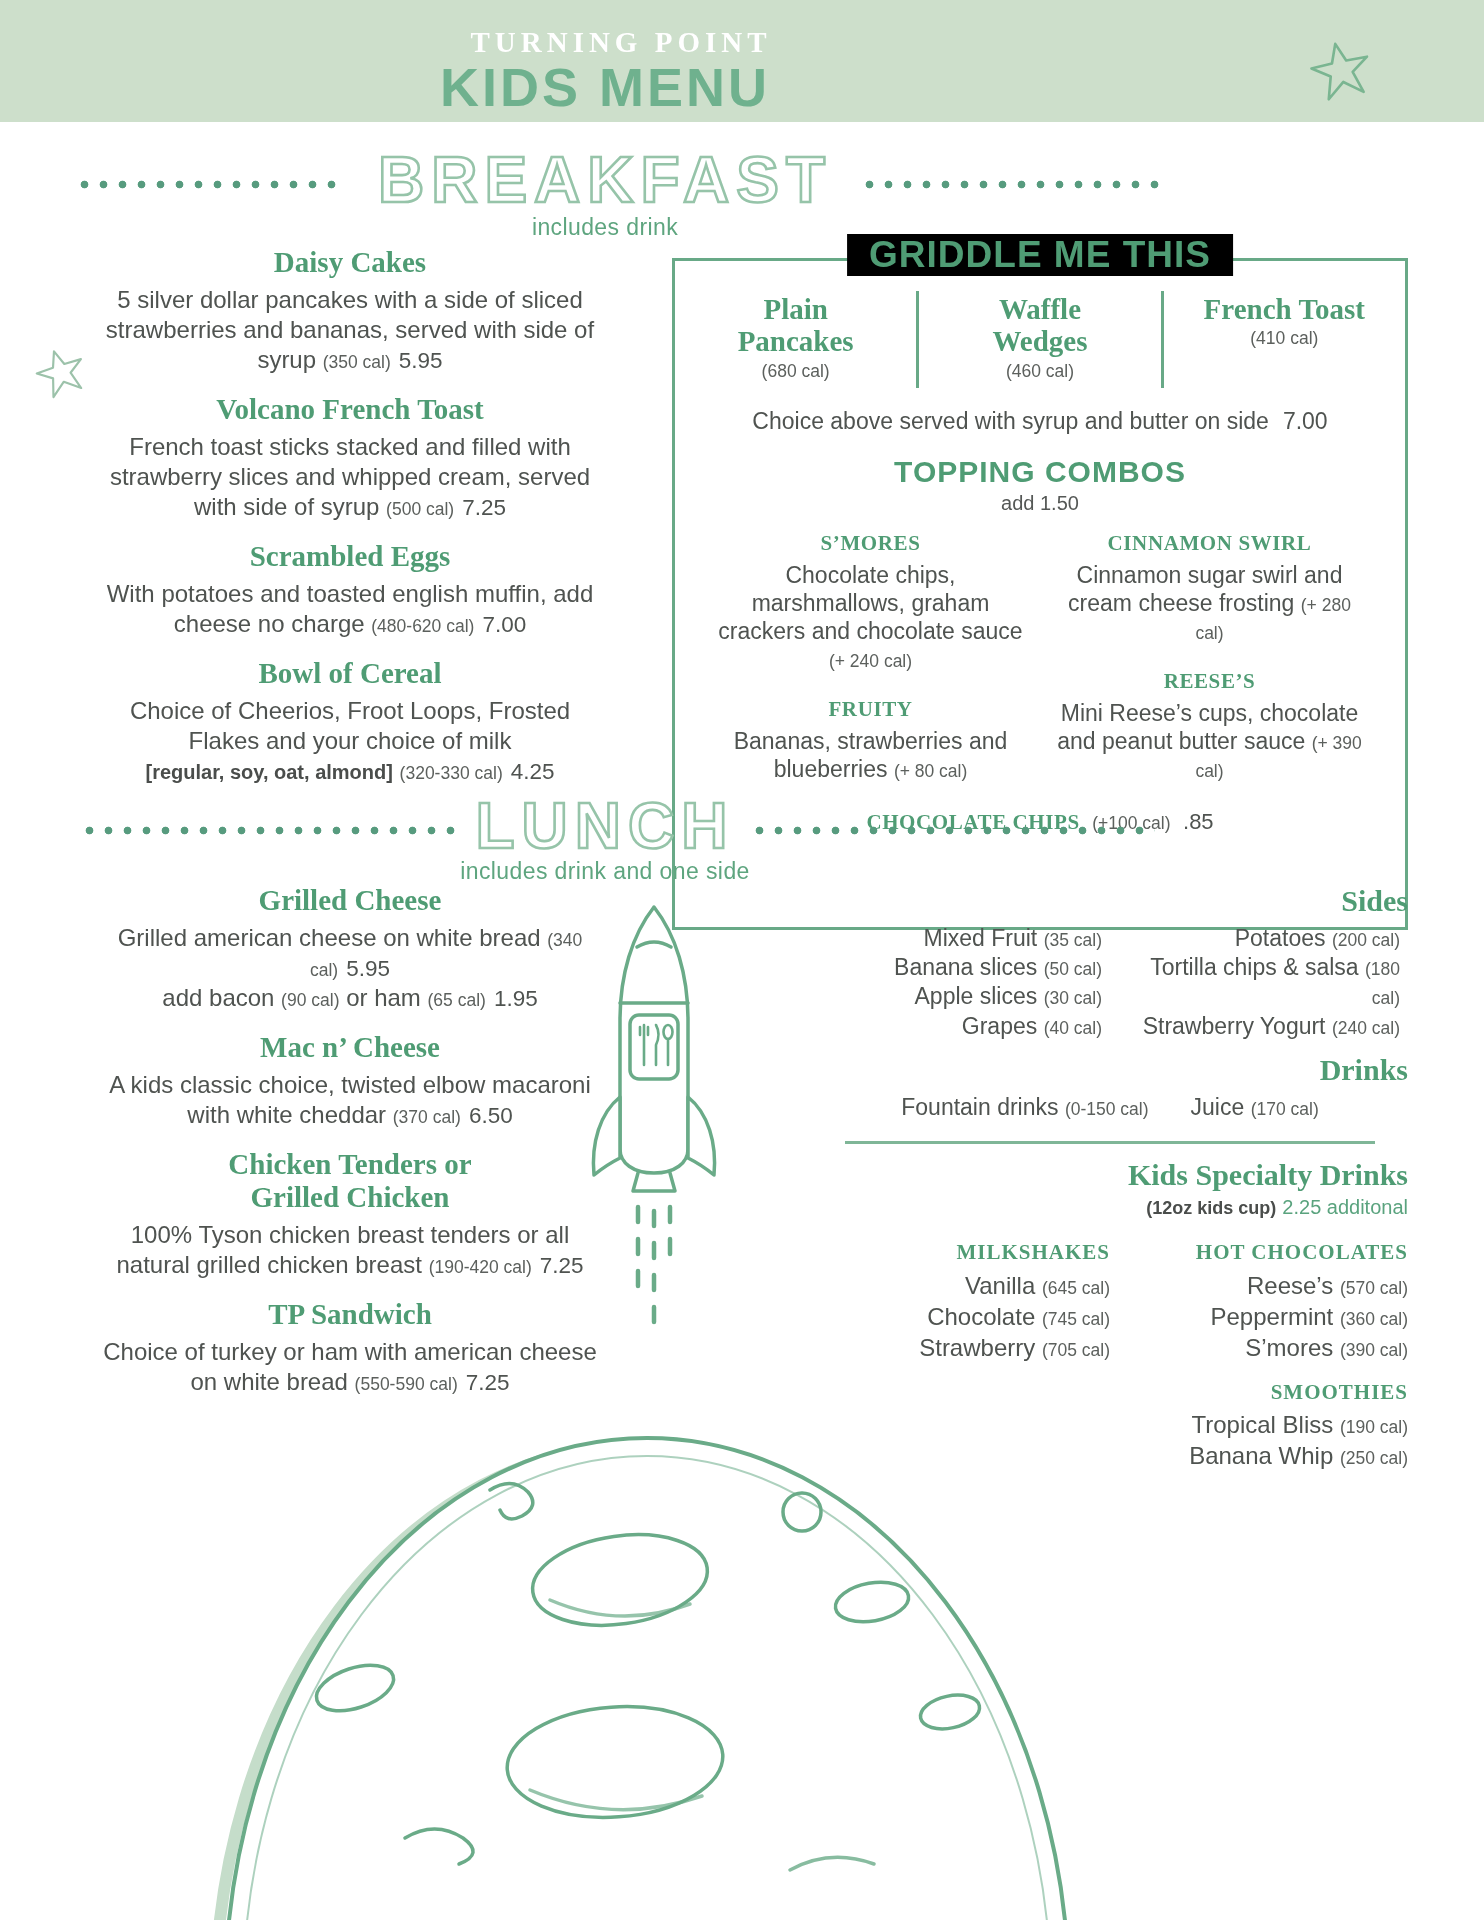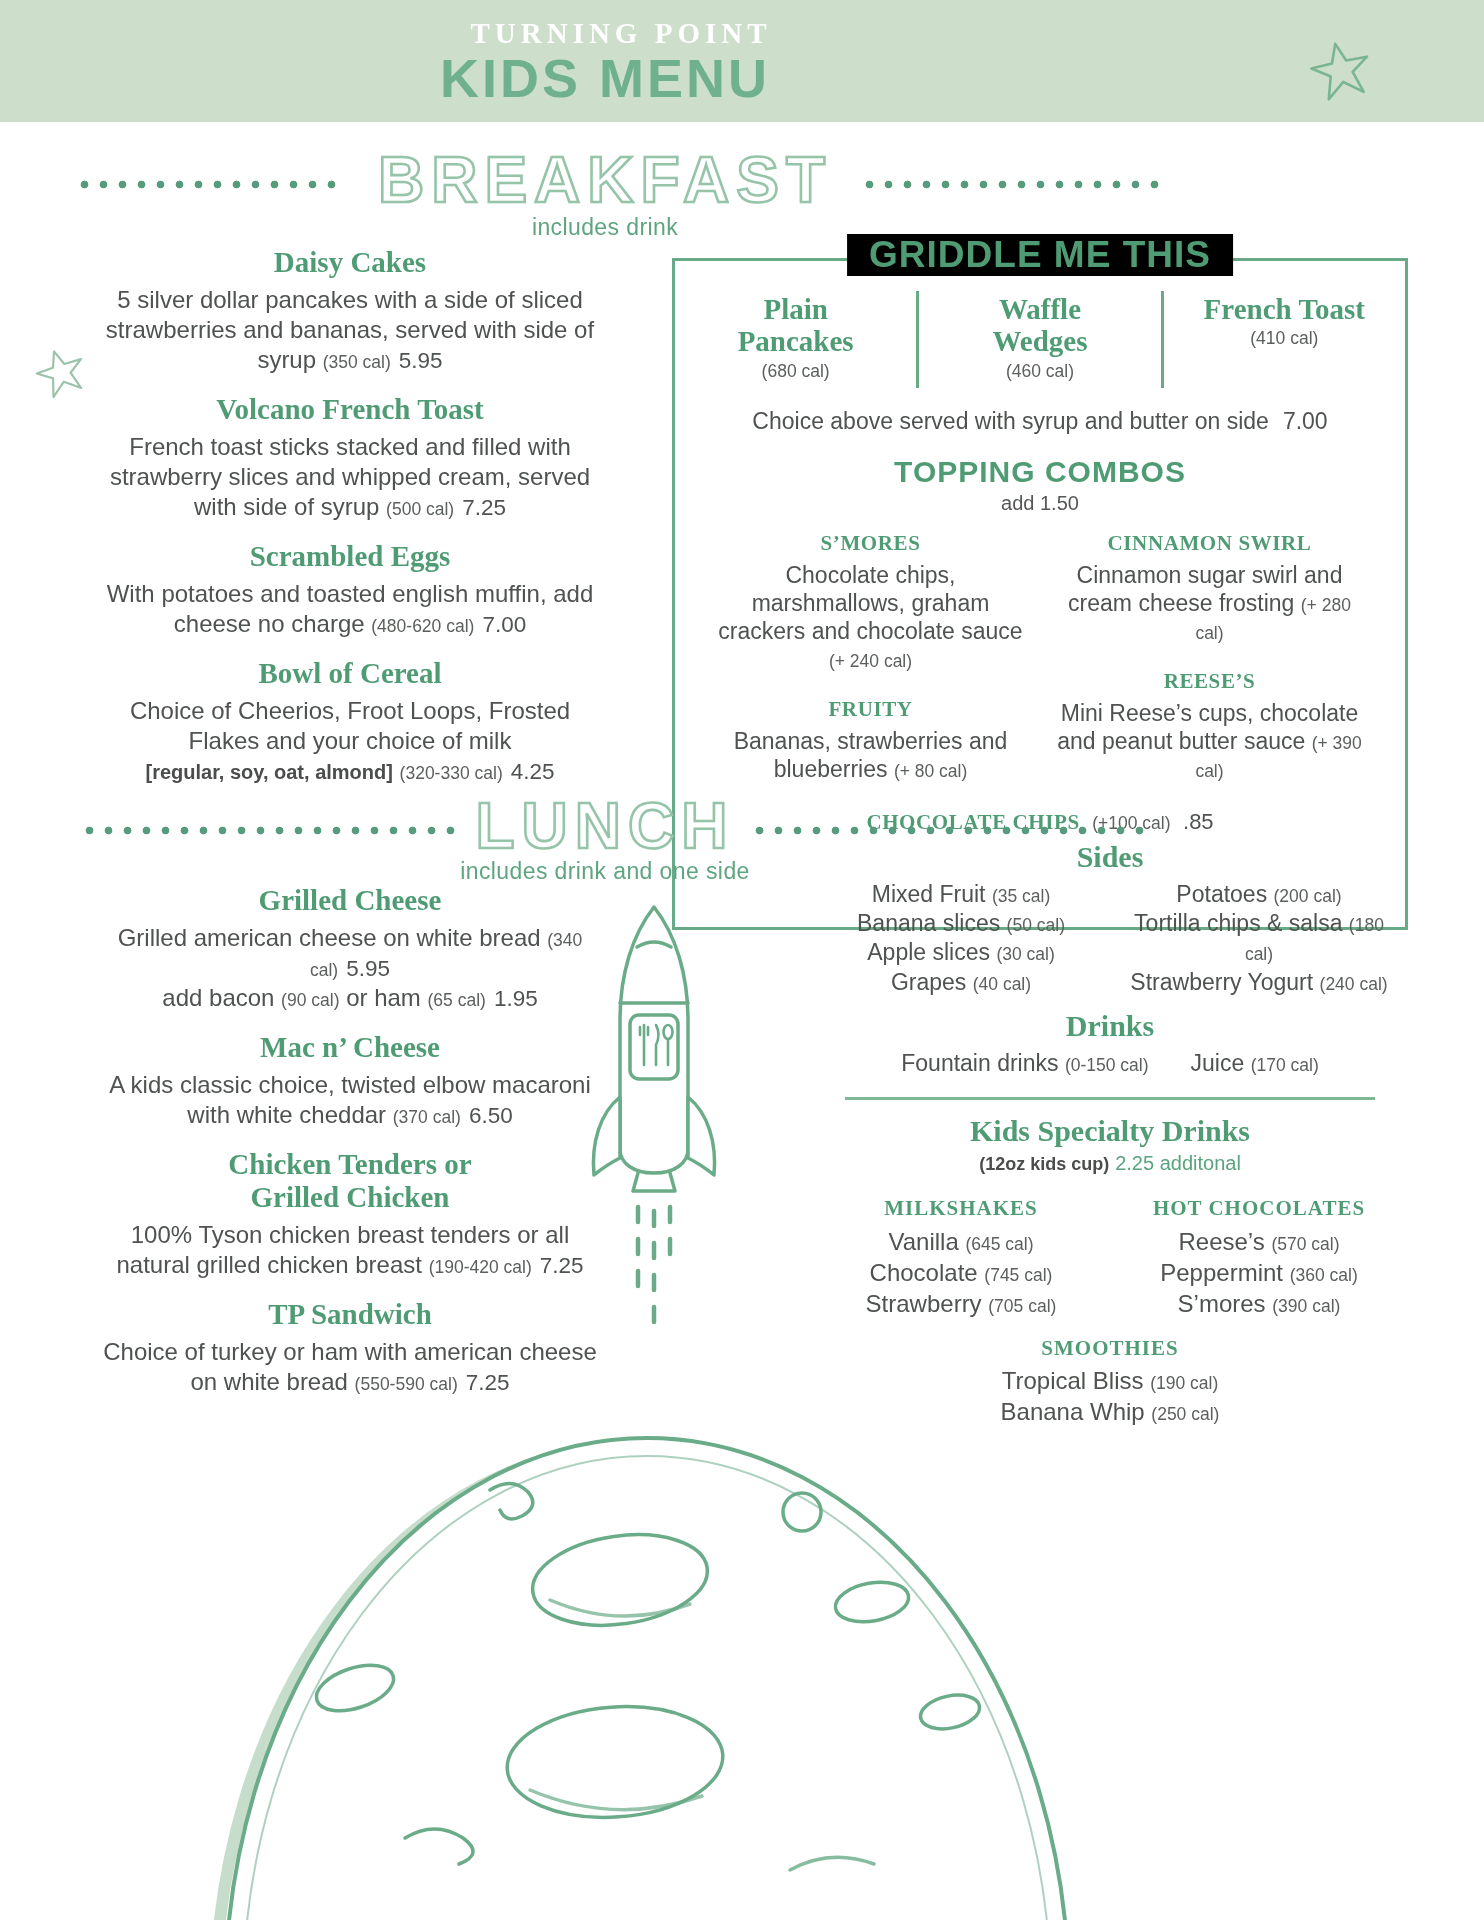--- a/index.html
+++ b/index.html
@@ -8,21 +8,21 @@
     position:relative; width:1484px; height:1920px; overflow:hidden;
     background:#ffffff; color:#4f5350;
     font-family:"Liberation Sans", sans-serif;
   }
 
   
   .band { position:absolute; top:0; left:0; width:100%; height:122px; background:#cddfcb; }
   .band-inner { width:1210px; text-align:center; }
   .brand {
     font-family:"Liberation Serif", serif; font-weight:700; font-size:29px;
-    letter-spacing:5px; color:#ffffff; padding-top:17px;margin-left:32px;
+    letter-spacing:5px; color:#ffffff; padding-top:26px;margin-left:32px;
   }
   .kids-title {
     font-size:54px; font-weight:700; letter-spacing:3px; color:#6fb18e; line-height:1.05;
   }
   .star { position:absolute; }
   .star-tr { top:38px; right:110px; width:66px; height:66px; transform:rotate(-12deg); }
   .star-left { top:346px; left:34px; width:54px; height:54px; transform:rotate(-18deg); }
 
   
   .sec-title {
@@ -90,21 +90,21 @@
   .combo-name {
     font-family:"Liberation Serif", serif; font-weight:700; font-size:21px;
     letter-spacing:0.6px; color:#4f9c74; margin-bottom:5px;
   }
   .combo-desc { font-size:23px; line-height:1.22; color:#4f5350; }
   .chips-line { text-align:center; margin-top:2px; }
   .chips-line .combo-name { display:inline; margin-right:8px; }
   .chips-line .price { font-size:22px; }
 
   
-  .right-col { position:absolute; left:812px; top:840px; width:596px; text-align:center; }
+  .right-col { position:absolute; left:812px; top:884px; width:596px; text-align:right; }
   .rc-title { font-family:"Liberation Serif", serif; font-weight:700; font-size:30px; color:#4f9c74; margin-bottom:6px; }
   .sides-cols { display:flex; }
   .sides-col { flex:1; font-size:23px; line-height:1.27; padding:0 8px; }
   .drinks-block { margin-top:12px; }
   .drink-row { display:flex; justify-content:center; gap:42px; font-size:23px; line-height:1.3; flex-wrap:nowrap; }
   .drink { white-space:nowrap; }
   .hr-line { width:530px; height:3px; background:#7fb697; margin:18px auto 14px; }
   .spec-title-big { font-family:"Liberation Serif", serif; font-weight:700; font-size:30px; color:#4f9c74; margin-bottom:4px; }
   .spec-note { font-size:20px; }
   .spec-note .cup { font-weight:700; color:#4a4d4b; font-size:18px; }

